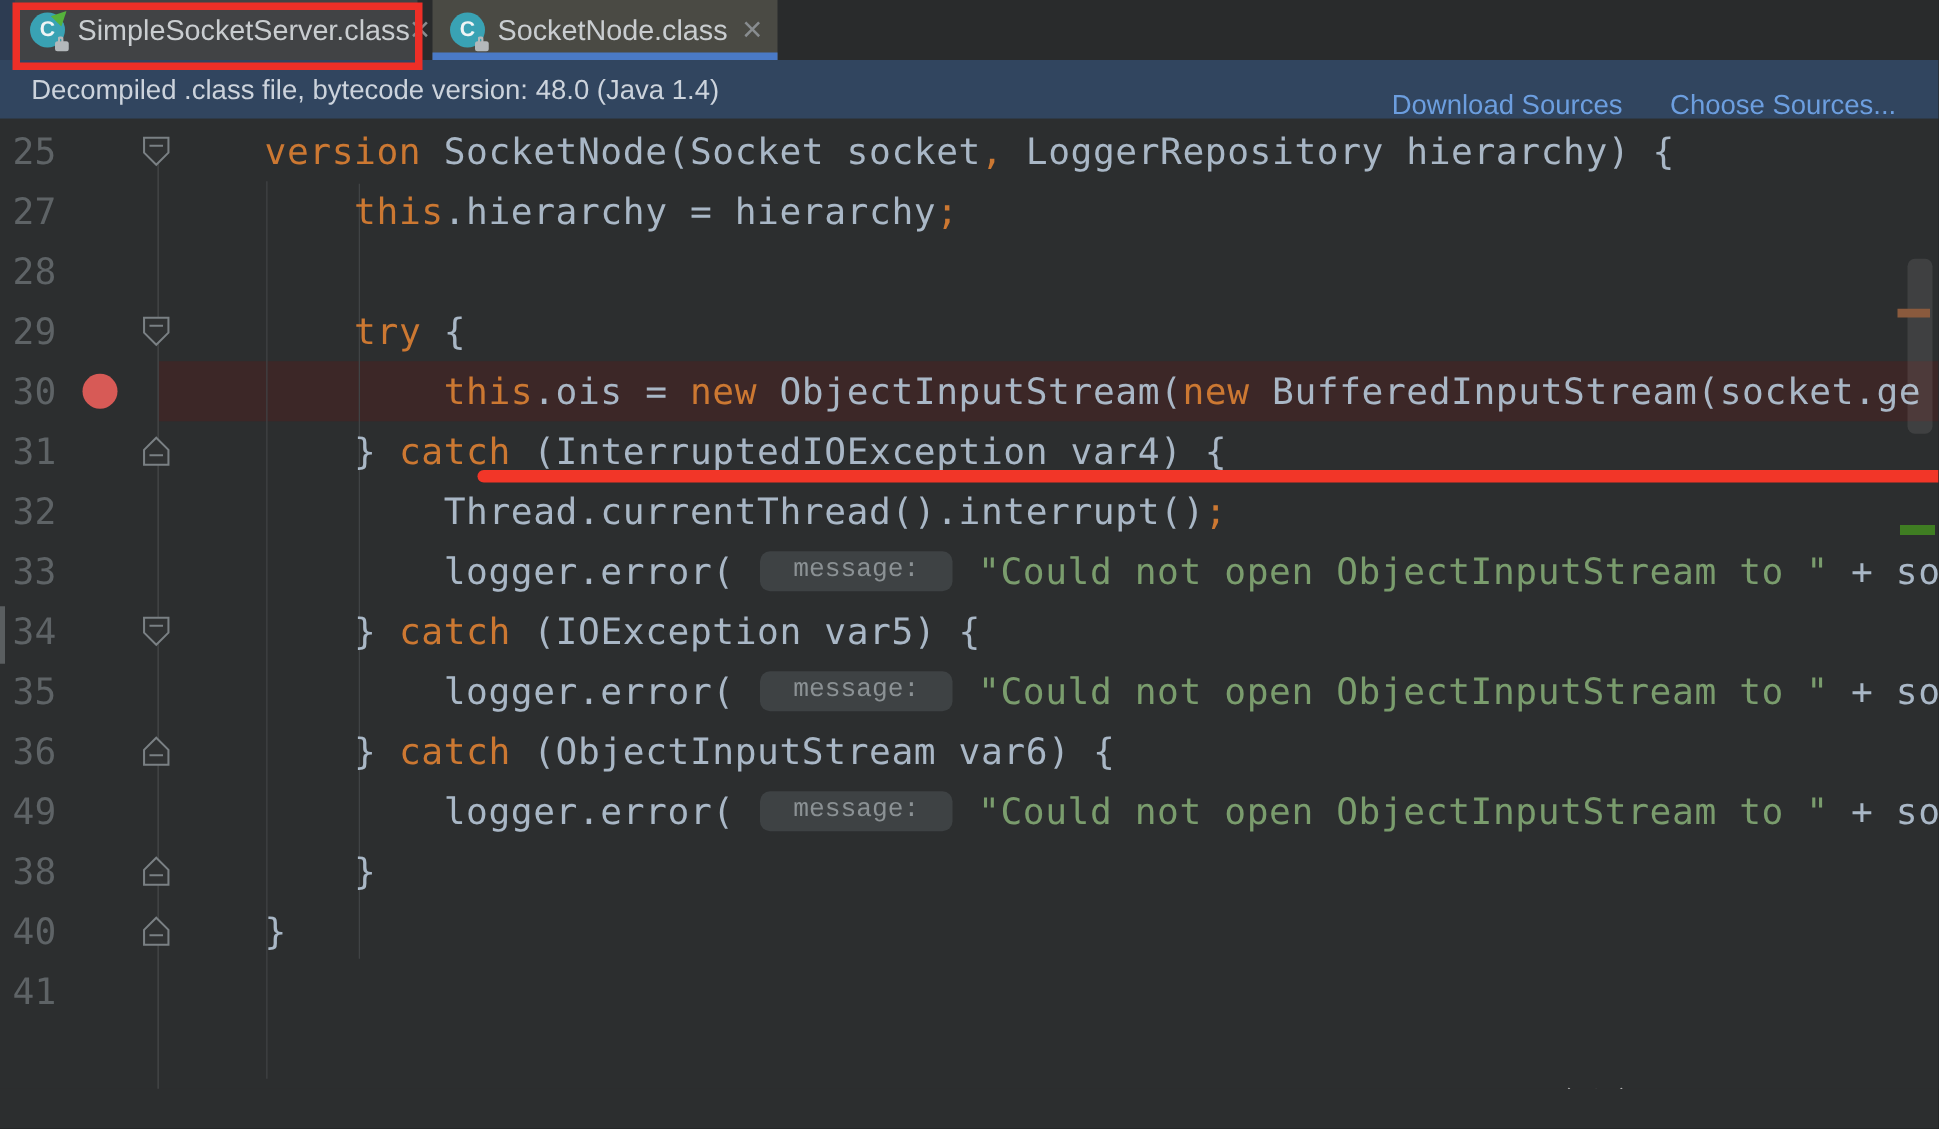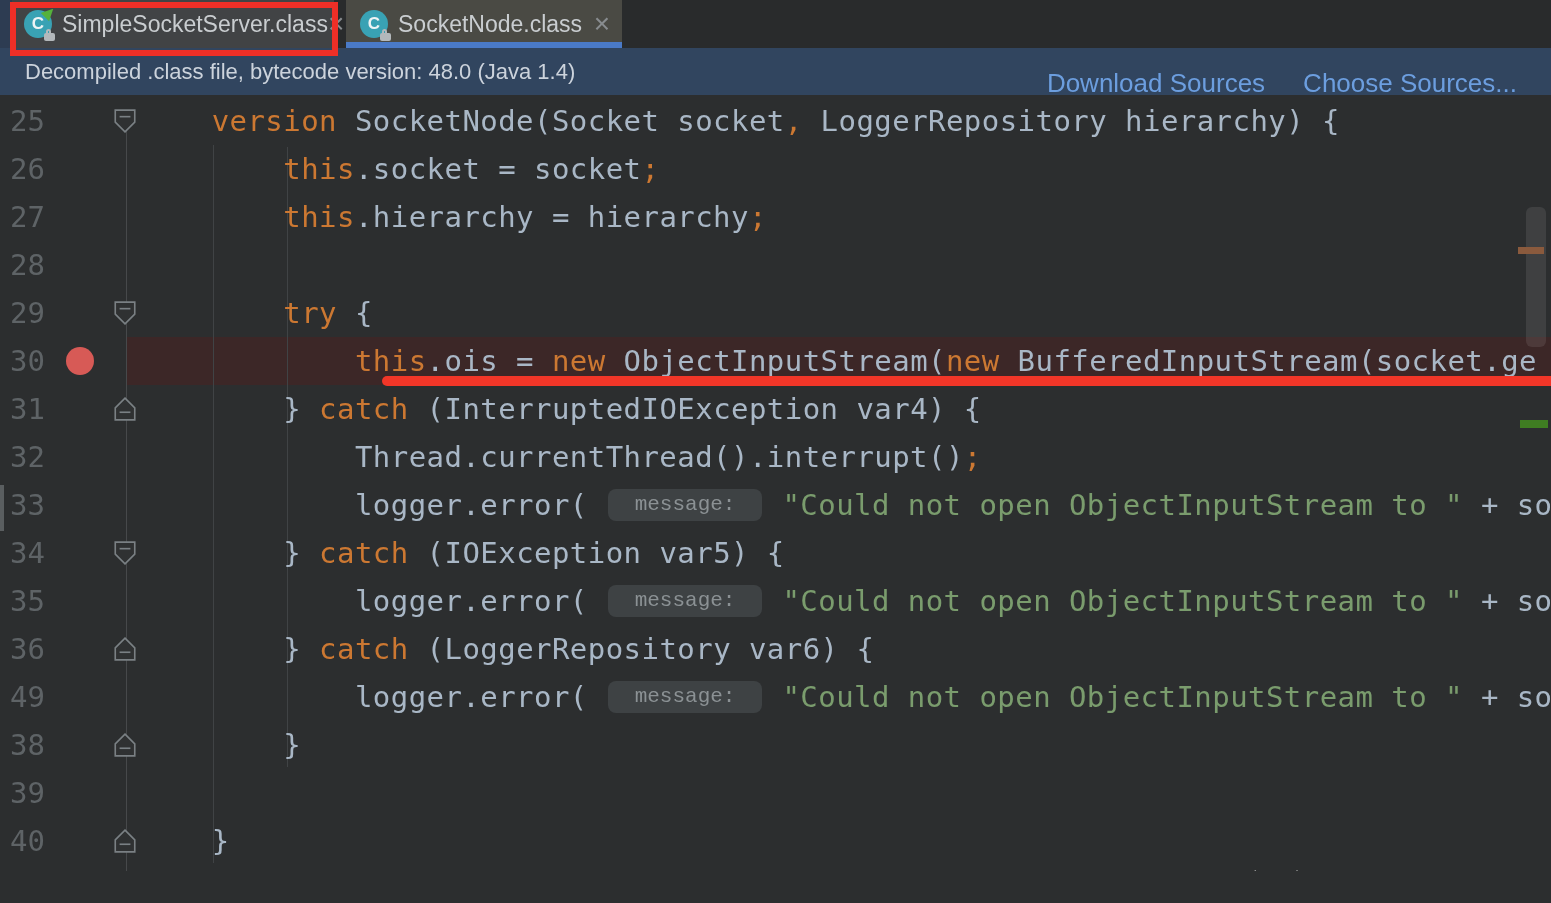--- a/index.html
+++ b/index.html
@@ -27,21 +27,21 @@
   .lock .body{position:absolute;left:0;bottom:0;width:11px;height:8px;background:#b3b8bb;border-radius:2px;}
 
   .annotation-rect{position:absolute;left:10px;top:2px;width:328px;height:54px;
       border:6px solid #ee2f27;box-sizing:border-box;z-index:30;pointer-events:none;}
 
   
   .notifbar{position:absolute;left:0;top:48px;width:100%;height:47px;background:#31455f;
       display:flex;align-items:center;box-sizing:border-box;padding:0 34px 0 25px;text-align:center;}
   .notif-text{color:#ccd3dc;font-size:22px;white-space:nowrap;}
   .notif-links{margin-left:auto;display:flex;gap:38px;}
-  .notif-link{color:#6c9edf;font-size:26px;white-space:nowrap;cursor:pointer;margin-top:24px;}
+  .notif-link{color:#6c9edf;font-size:22px;white-space:nowrap;cursor:pointer;margin-top:24px;}
 
   
   .editor{position:absolute;left:0;top:95px;width:1551px;height:776px;background:#2c2e2f;overflow:hidden;}
   .guide{position:absolute;width:1px;background:#404345;z-index:1;}
   .guide-fold{left:126px;top:30px;height:778px;background:#47494b;}
   .guide-1{left:213px;top:50px;height:718px;}
   .guide-2{left:287px;top:52px;height:620px;}
 
   .lines{position:absolute;left:0;top:2px;width:100%;}
   .line{position:relative;display:flex;height:48px;align-items:center;}
@@ -129,25 +129,20 @@
           <span class="lnum">25</span>
           <span class="foldzone">
             <svg width="26" height="26" viewBox="0 0 24 24">
               <path d="M3 2 H21 V13 L12 22 L3 13 Z" fill="#2f3132" stroke="#7a8084" stroke-width="1.5"></path>
               <line x1="7" y1="8" x2="17" y2="8" stroke="#7a8084" stroke-width="1.5"></line>
             </svg>
           </span>
           <span class="code"><span class="seg-p">    </span><span class="seg-k">version</span><span class="seg-p"> SocketNode(Socket socket</span><span class="seg-k">,</span><span class="seg-p"> LoggerRepository hierarchy) {</span></span>
         </div>
         <div class="line">
-          <span class="lnum">26</span>
-          <span class="foldzone"></span>
-          <span class="code"><span class="seg-p">        </span><span class="seg-k">this</span><span class="seg-p">.socket = socket</span><span class="seg-k">;</span></span>
-        </div>
-        <div class="line">
           <span class="lnum">27</span>
           <span class="foldzone"></span>
           <span class="code"><span class="seg-p">        </span><span class="seg-k">this</span><span class="seg-p">.hierarchy = hierarchy</span><span class="seg-k">;</span></span>
         </div>
         <div class="line">
           <span class="lnum">28</span>
           <span class="foldzone"></span>
           <span class="code"></span>
         </div>
         <div class="line">
@@ -204,41 +199,36 @@
           <span class="code"><span class="seg-p">            logger.error( </span><span class="seg-h">message:</span><span class="seg-p"> </span><span class="seg-s">"Could not open ObjectInputStream to "</span><span class="seg-p"> + sock</span></span>
         </div>
         <div class="line">
           <span class="lnum">36</span>
           <span class="foldzone">
             <svg width="26" height="26" viewBox="0 0 24 24">
               <path d="M12 2 L21 11 V22 H3 V11 Z" fill="#2f3132" stroke="#7a8084" stroke-width="1.5"></path>
               <line x1="7" y1="15" x2="17" y2="15" stroke="#7a8084" stroke-width="1.5"></line>
             </svg>
           </span>
-          <span class="code"><span class="seg-p">        } </span><span class="seg-k">catch</span><span class="seg-p"> (LoggerRepository var6) {</span></span>
+          <span class="code"><span class="seg-p">        } </span><span class="seg-k">catch</span><span class="seg-p"> (ObjectInputStream var6) {</span></span>
         </div>
         <div class="line">
           <span class="lnum">49</span>
           <span class="foldzone"></span>
           <span class="code"><span class="seg-p">            logger.error( </span><span class="seg-h">message:</span><span class="seg-p"> </span><span class="seg-s">"Could not open ObjectInputStream to "</span><span class="seg-p"> + sock</span></span>
         </div>
         <div class="line">
           <span class="lnum">38</span>
           <span class="foldzone">
             <svg width="26" height="26" viewBox="0 0 24 24">
               <path d="M12 2 L21 11 V22 H3 V11 Z" fill="#2f3132" stroke="#7a8084" stroke-width="1.5"></path>
               <line x1="7" y1="15" x2="17" y2="15" stroke="#7a8084" stroke-width="1.5"></line>
             </svg>
           </span>
           <span class="code"><span class="seg-p">        }</span></span>
-        </div>
-        <div class="line">
-          <span class="lnum">39</span>
-          <span class="foldzone"></span>
-          <span class="code"></span>
         </div>
         <div class="line">
           <span class="lnum">40</span>
           <span class="foldzone">
             <svg width="26" height="26" viewBox="0 0 24 24">
               <path d="M12 2 L21 11 V22 H3 V11 Z" fill="#2f3132" stroke="#7a8084" stroke-width="1.5"></path>
               <line x1="7" y1="15" x2="17" y2="15" stroke="#7a8084" stroke-width="1.5"></line>
             </svg>
           </span>
           <span class="code"><span class="seg-p">    }</span></span>

